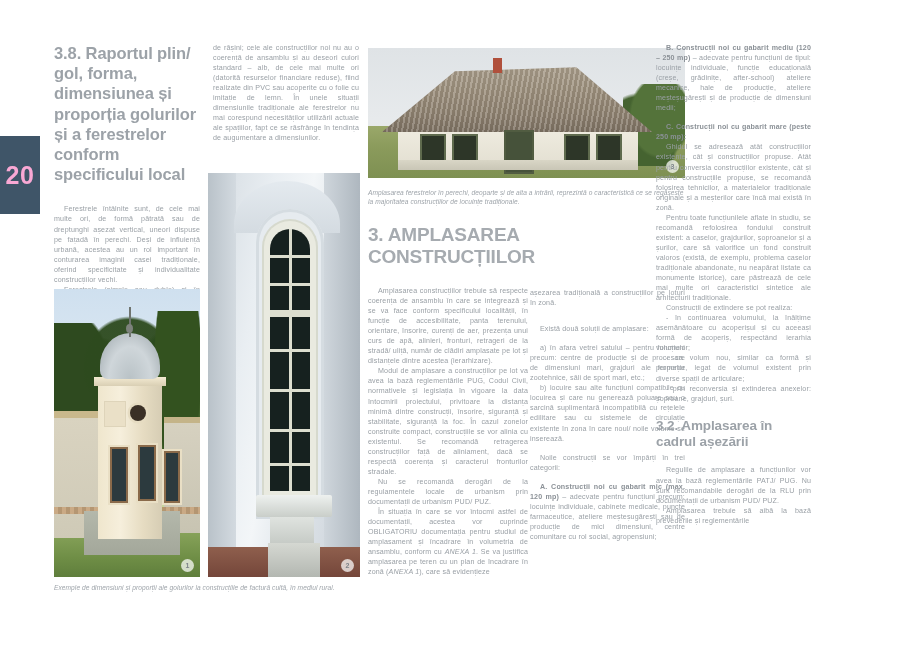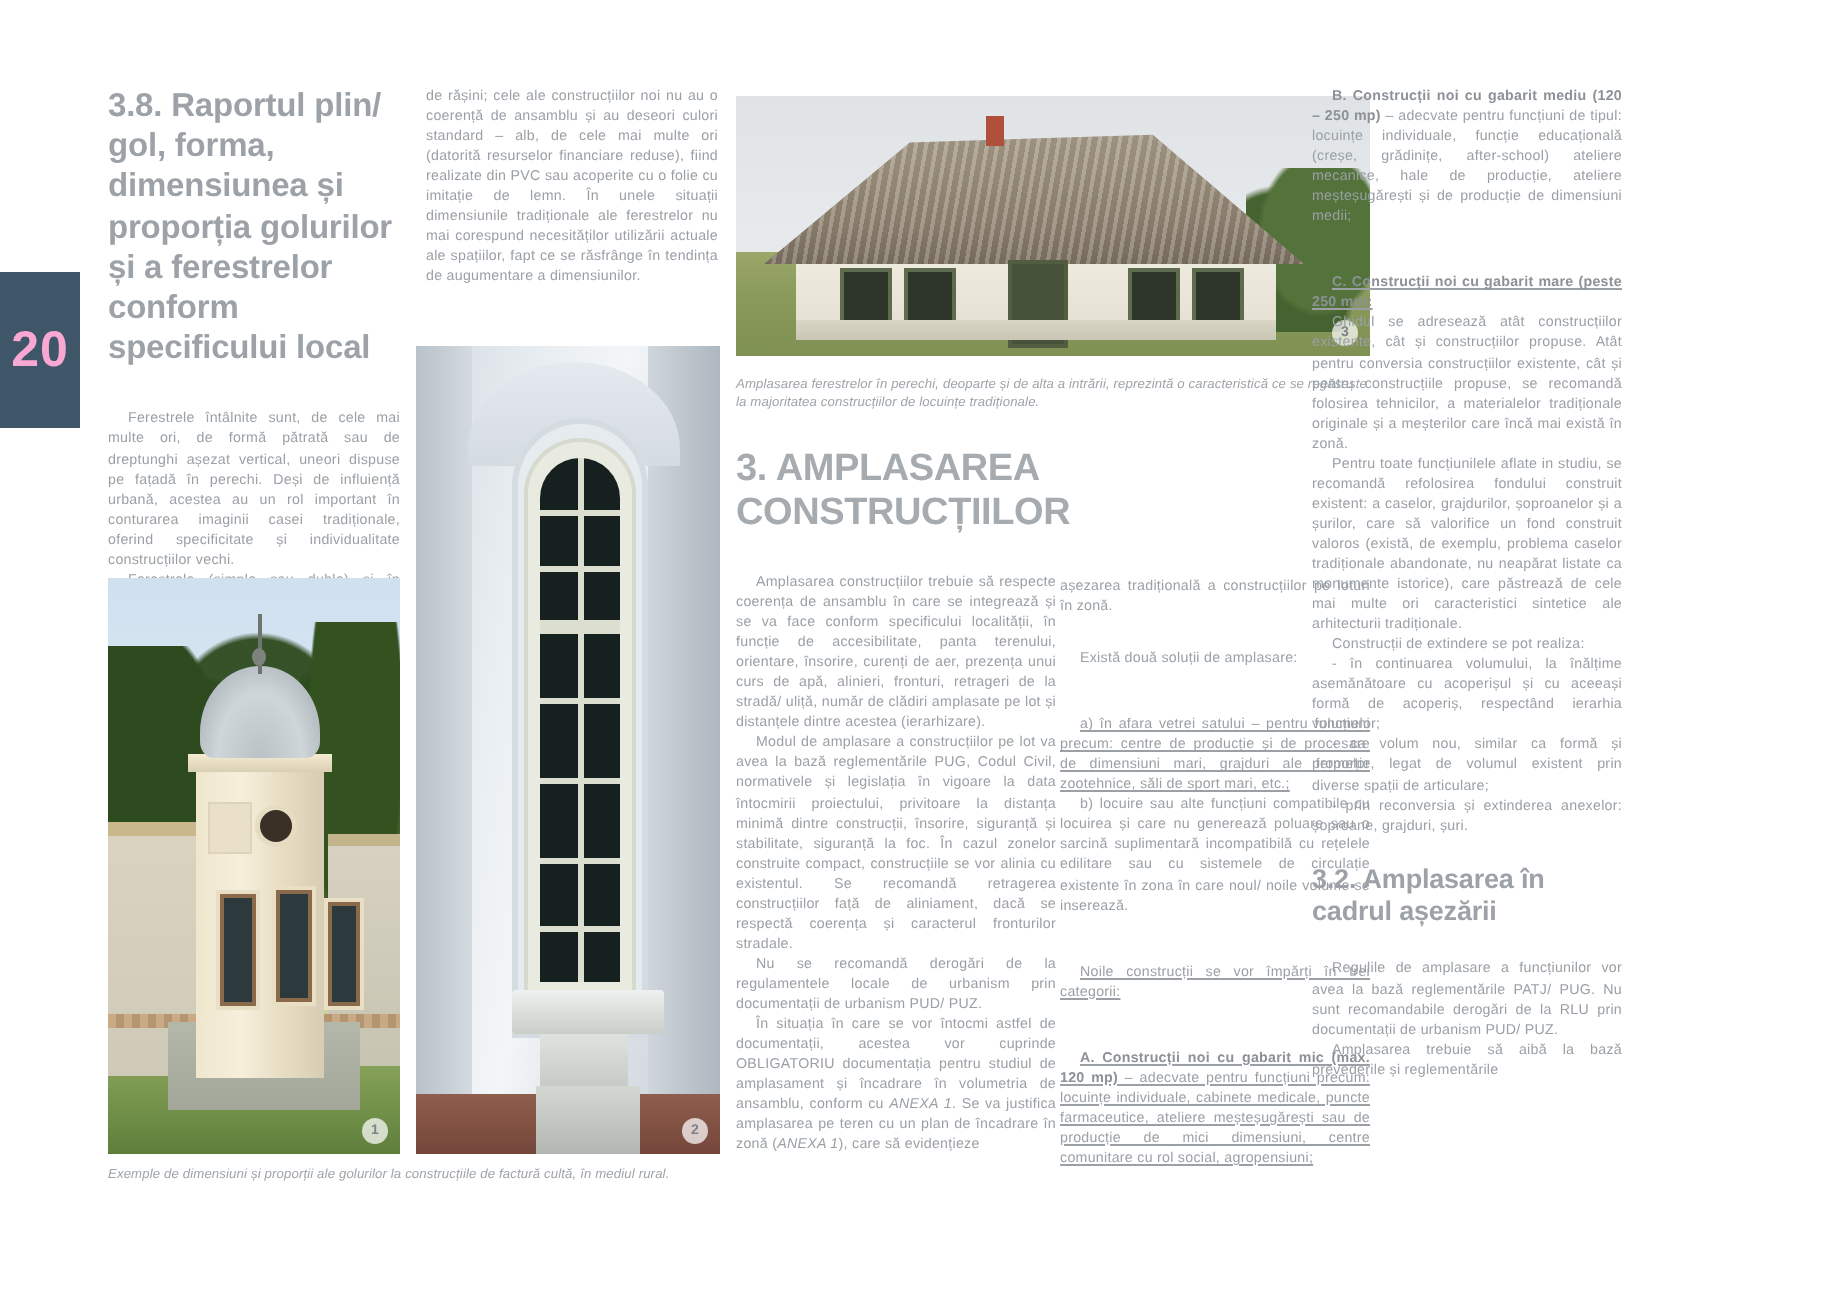--- a/index.html
+++ b/index.html
@@ -36,21 +36,21 @@
   .col { position: absolute; }
   .body-text {
     font-size: 7.1px;
     line-height: 10.05px;
     text-align: justify;
     color: #9aa0a6;
     letter-spacing: .02em;
   }
   .body-text p { margin: 0; text-indent: 10px; }
   .body-text p.noind { text-indent: 0; }
-  .body-text p.gap { margin-top: 23px; text-decoration: underline; }
+  .body-text p.gap { margin-top: 9px; }
   .body-text b { font-weight: bold; color: #8b9197; }
   .body-text i { font-style: italic; }
 
   
   h2.sec-title {
     margin: 0;
     font-size: 16.5px;
     line-height: 20.2px;
     font-weight: bold;
     color: #9ca2a8;

